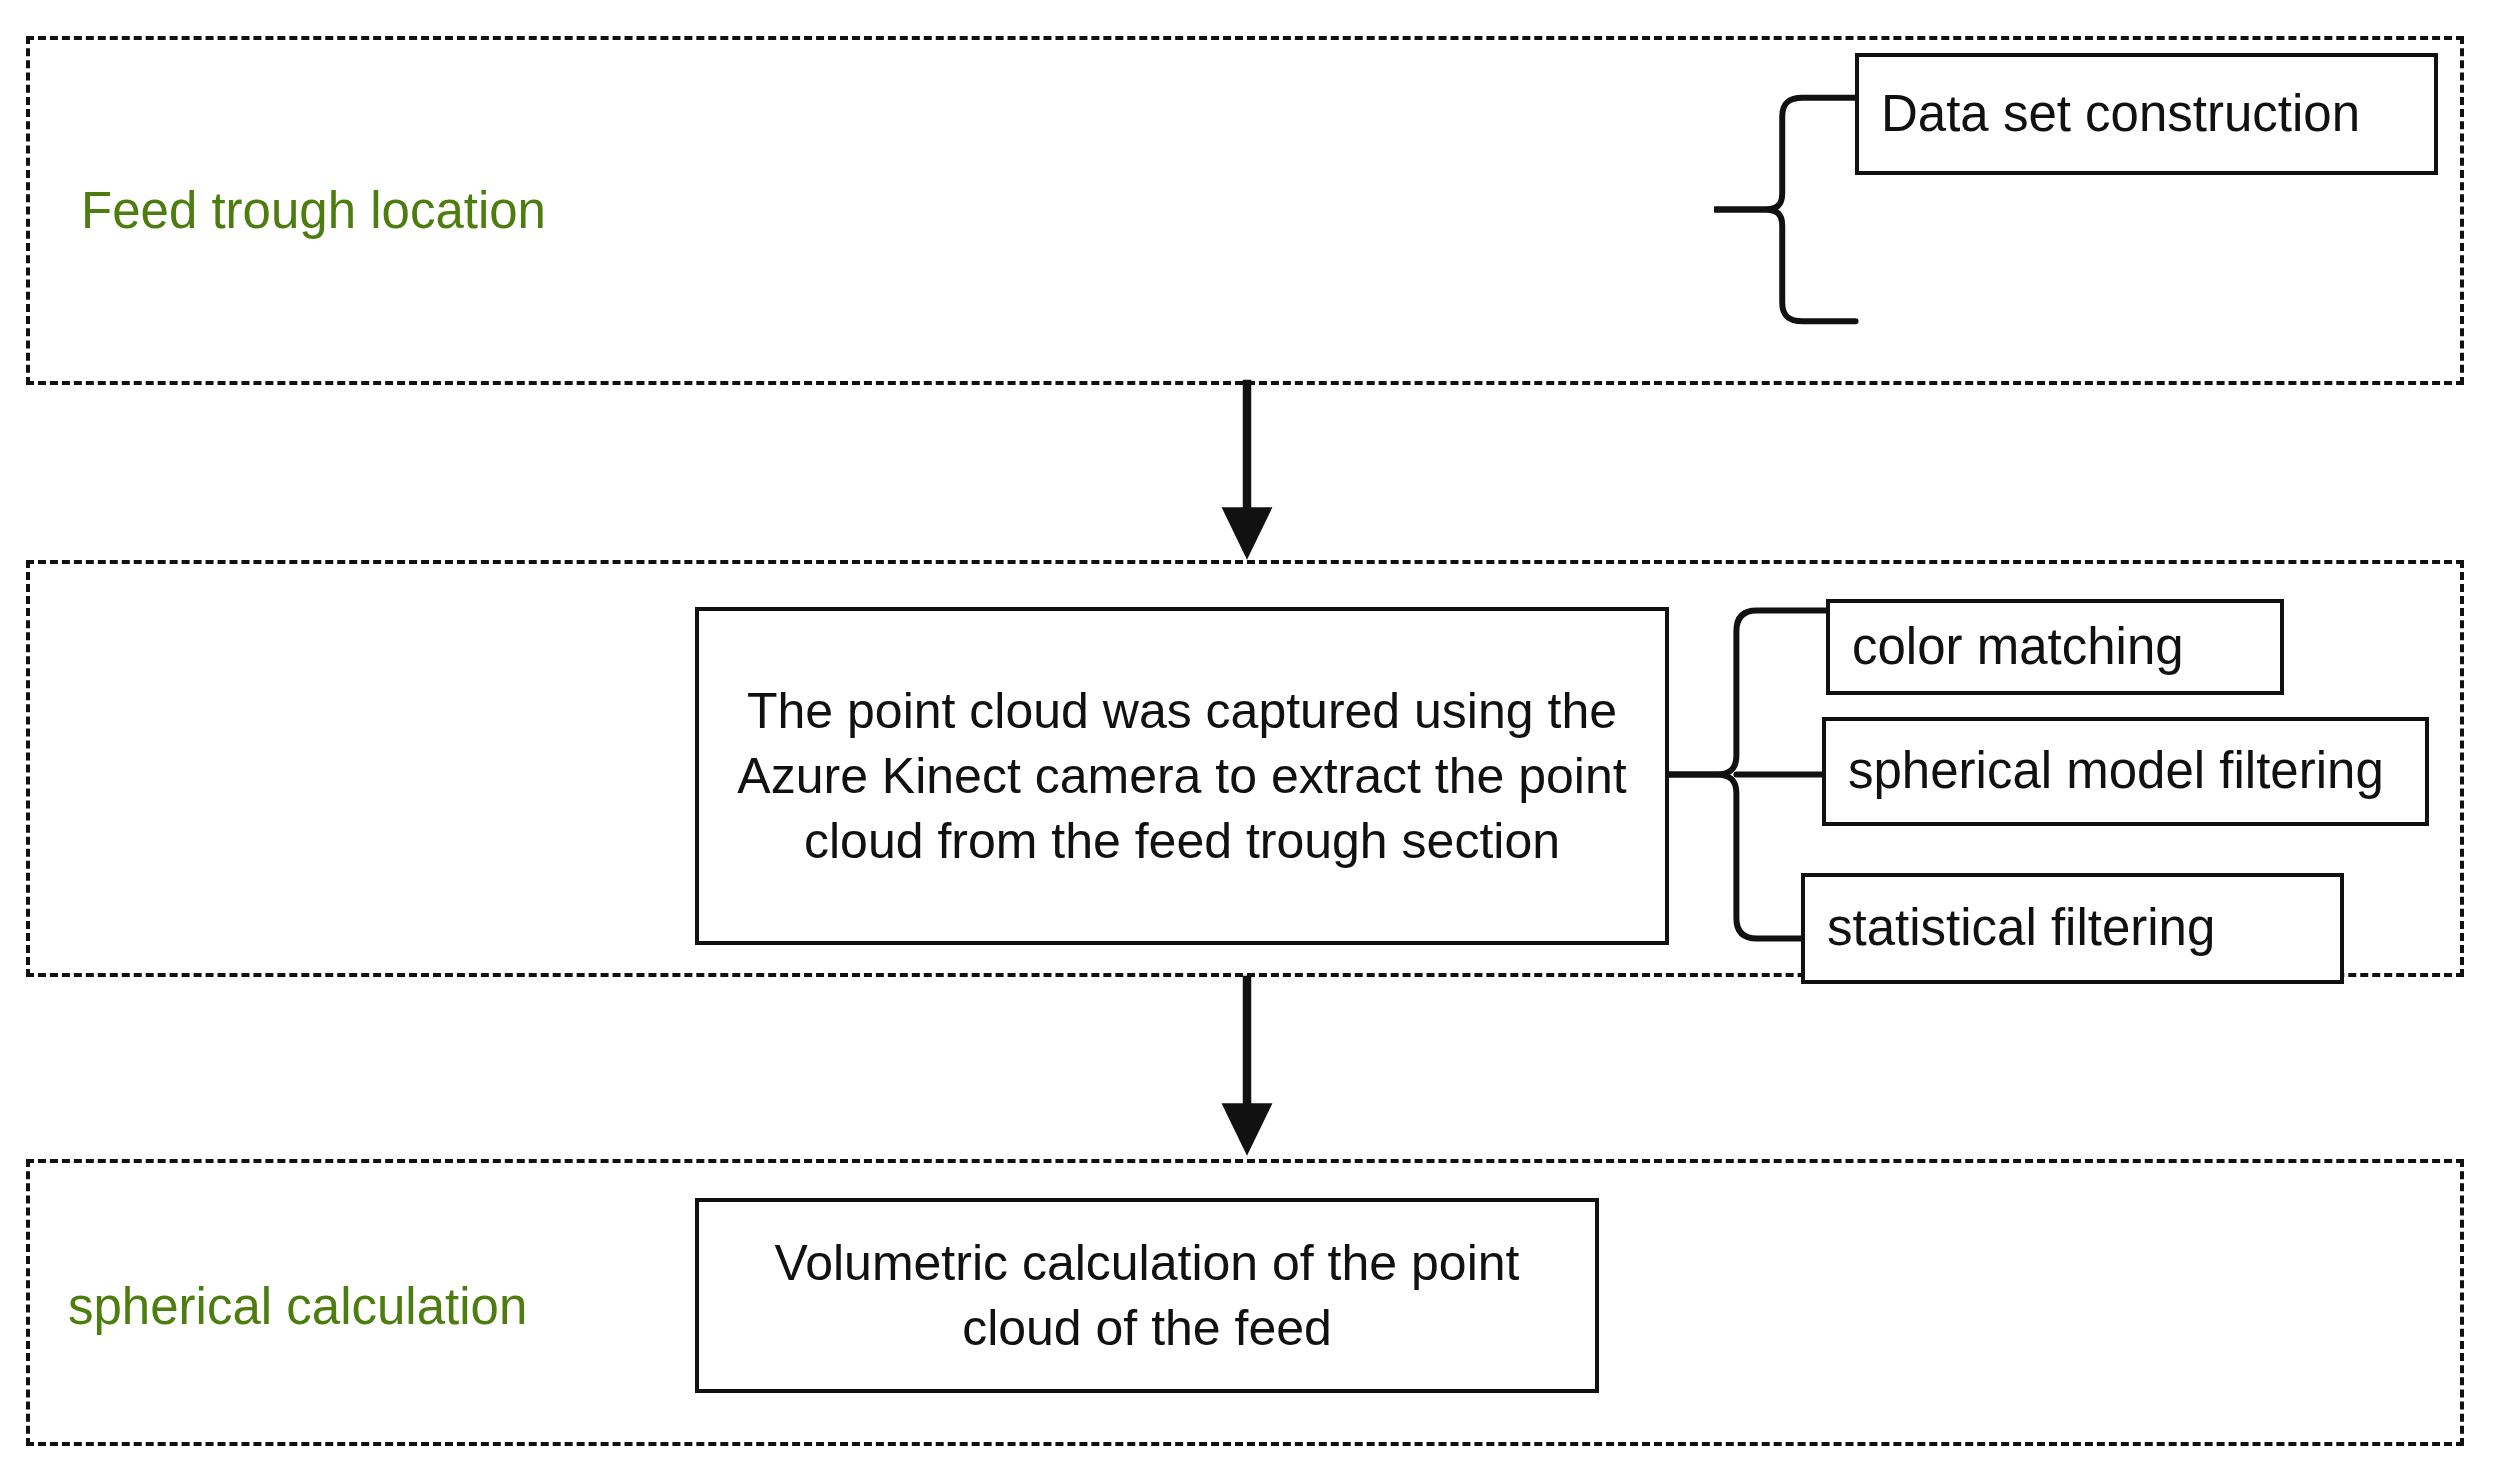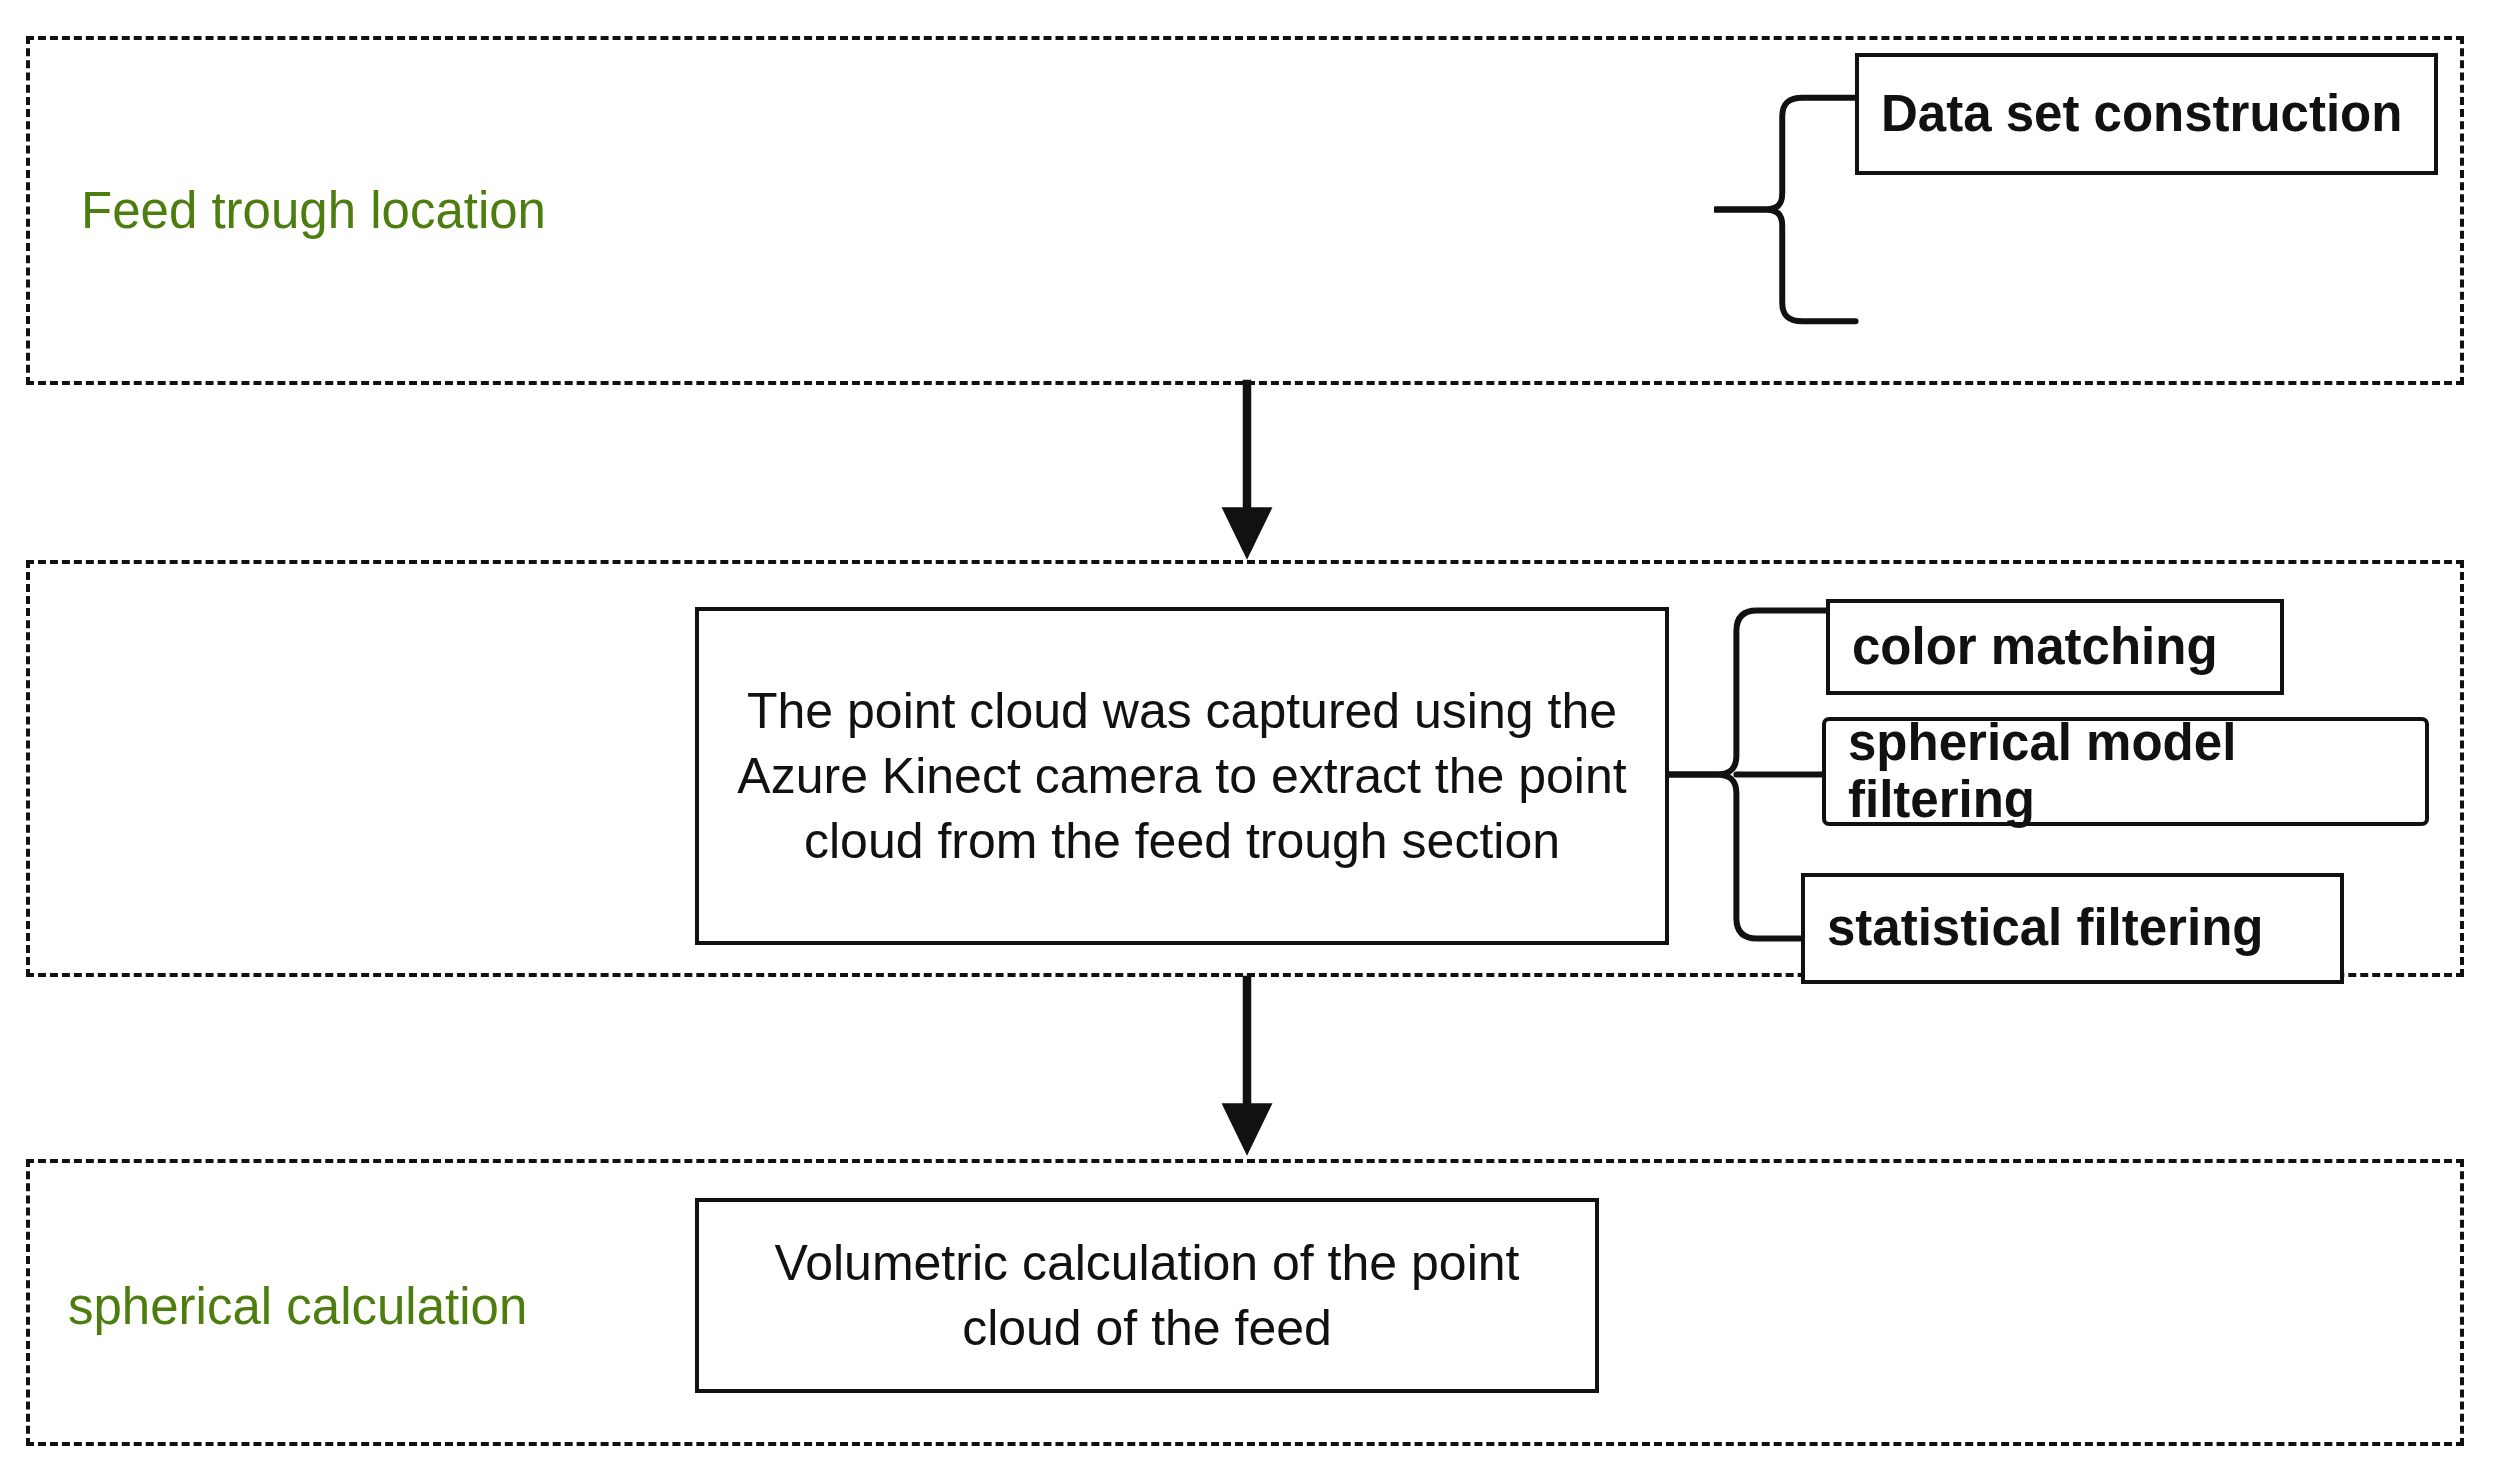--- a/index.html
+++ b/index.html
@@ -57,21 +57,20 @@
     padding: 0 15.4px;
     box-sizing: border-box;
     font-size: 50px;
     line-height: 1.30;
   }
   .box.sub .box-text {
     font-size: 51px;
     line-height: 1.1;
     text-align: left;
     padding-left: 22px;
-    font-weight: bold;
   }
 
   
   .flow-arrow {
     position: absolute;
   }
 
   
   .brace {
     position: absolute;
@@ -113,21 +112,21 @@
 
     <path d="M 2 210 L 58 210 C 74 210 82 204 82 188 L 82 42 C 82 26 90 18 106 18 L 186 18" fill="none" stroke="#111111" stroke-width="7" stroke-linecap="round" stroke-linejoin="round"></path>
     <path d="M 2 210 L 58 210 C 74 210 82 216 82 232 L 82 378 C 82 394 90 402 106 402 L 178 402" fill="none" stroke="#111111" stroke-width="7" stroke-linecap="round" stroke-linejoin="round"></path>
     <line x1="82" y1="210" x2="182" y2="210" stroke="#111111" stroke-width="7" stroke-linecap="round"></line>
   </svg>
 
   <div class="box sub" style="left:1826px; top:599px; width:458px; height:96px;align-items:center;">
     <span class="box-text">color matching</span>
   </div>
 
-  <div class="box sub" style="left:1822px; top:717px; width:607px; height:109px;border-radius:7px;">
+  <div class="box sub" style="left:1822px; top:717px; width:607px; height:109px;">
     <span class="box-text">spherical model filtering</span>
   </div>
 
   <div class="box sub" style="left:1801px; top:855px; width:543px; height:111px;margin-top:18px;">
     <span class="box-text">statistical filtering</span>
   </div>
 
   <svg class="flow-arrow" xmlns="http://www.w3.org/2000/svg" viewBox="0 0 80 215" width="68" height="184" style="left:1213px; top:975px;">
     <line x1="40" y1="0" x2="40" y2="160" stroke="#111111" stroke-width="10"></line>
     <polygon points="40,212 10,150 70,150" fill="#111111"></polygon>

